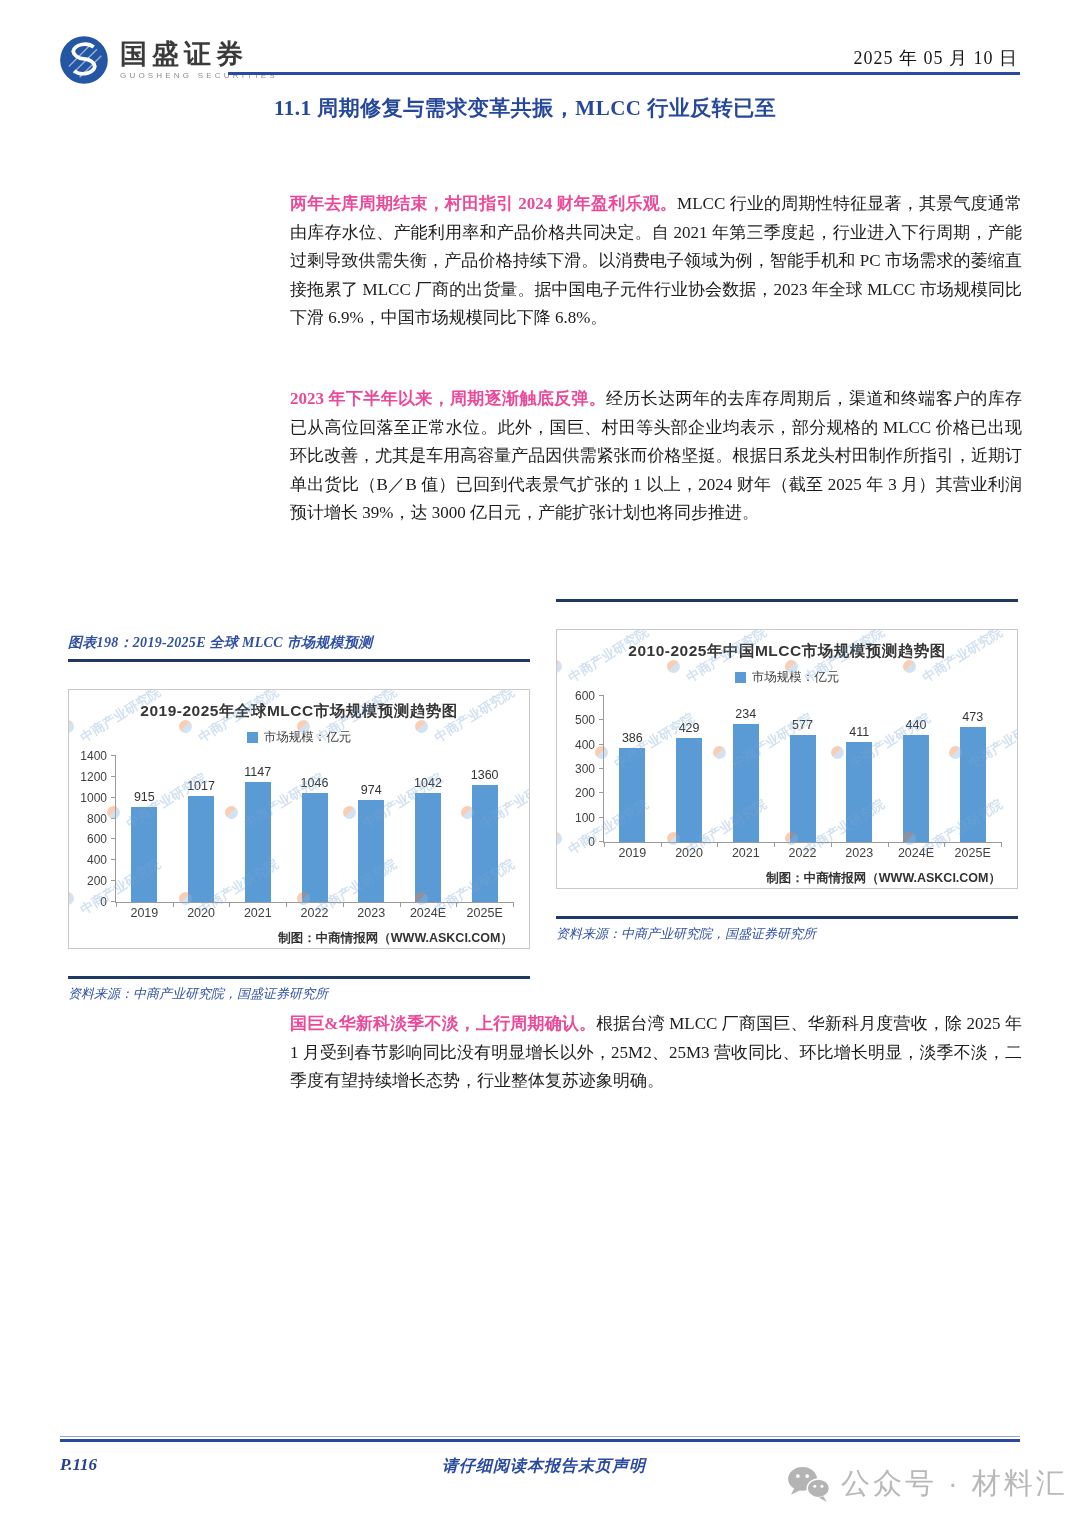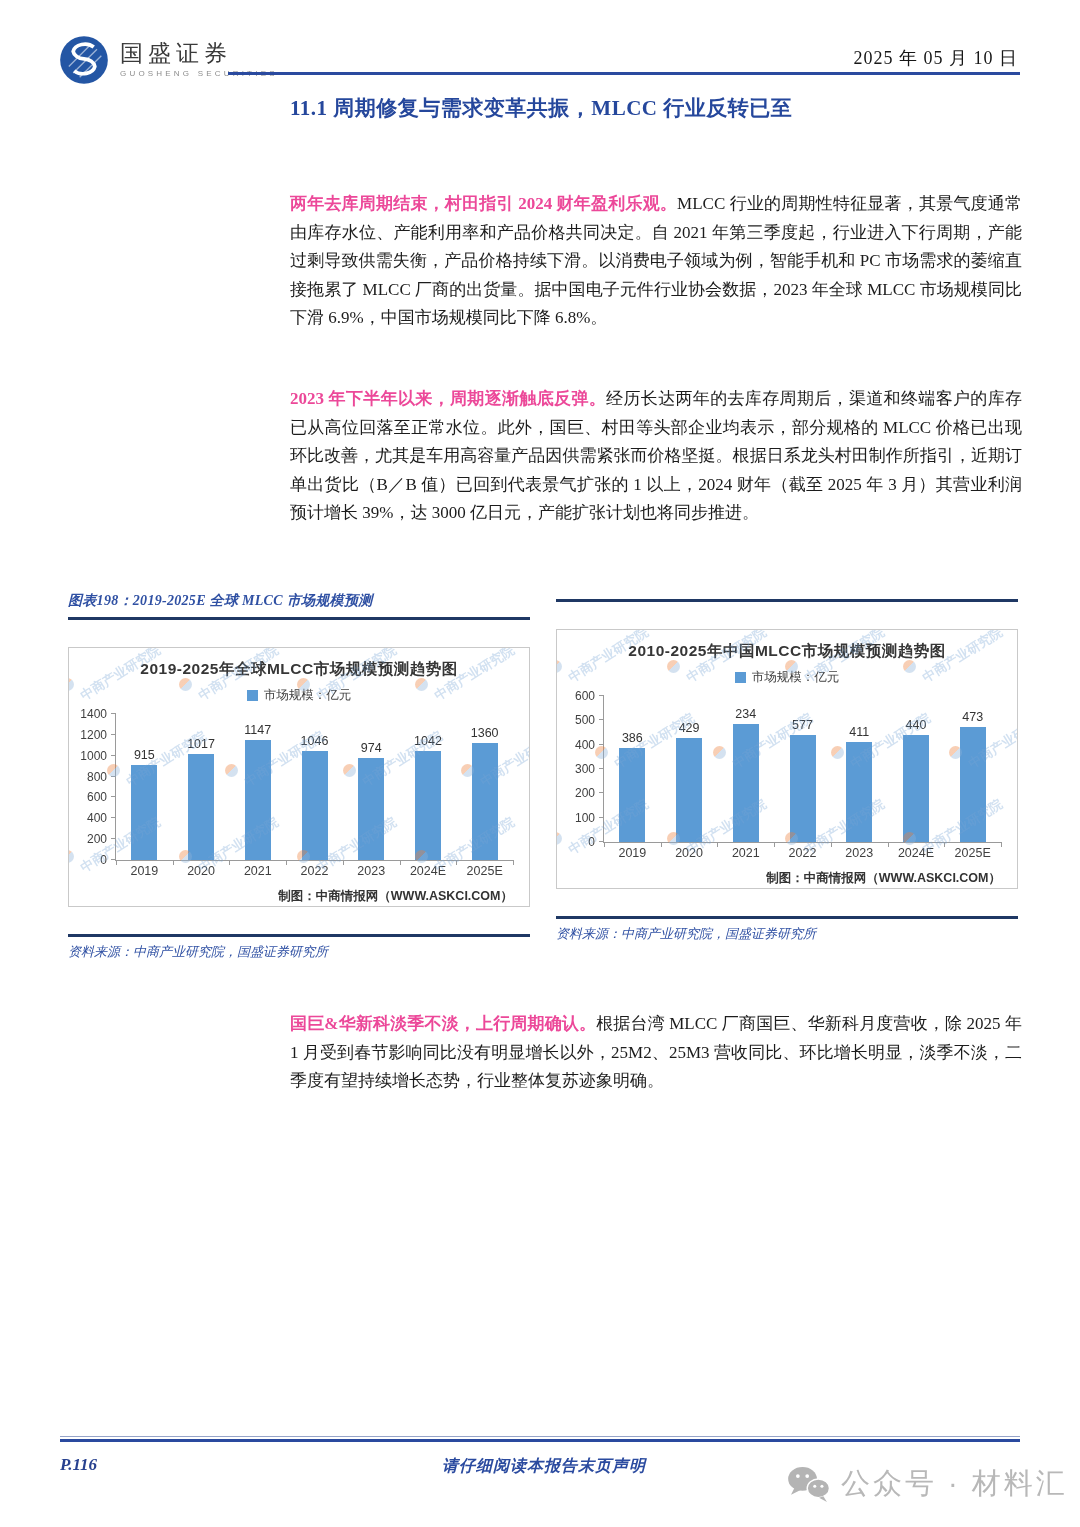--- a/index.html
+++ b/index.html
@@ -1,40 +1,40 @@
 <!DOCTYPE html>
 <html><head>
 <meta charset="utf-8">
 <style>
   html,body{margin:0;padding:0;background:#ffffff;}
   .page{position:relative;width:1080px;height:1527px;background:#ffffff;overflow:hidden;
         font-family:"Liberation Serif",serif;color:#1c1c1c;}
 
   
   .logo{position:absolute;left:58px;top:34px;display:flex;align-items:center;gap:10px;}
-  .logo-cn{font-size:23px;font-weight:normal;color:#3a3a3a;letter-spacing:5px;line-height:1.05;font-family:"Liberation Serif",serif;}
+  .logo-cn{font-size:27px;font-weight:bold;color:#3a3a3a;letter-spacing:5px;line-height:1.05;font-family:"Liberation Serif",serif;}
   .logo-en{font-size:8px;color:#8d8d8d;letter-spacing:3.2px;margin-top:2px;font-family:"Liberation Sans",sans-serif;}
   .report-date{position:absolute;right:62px;top:46px;font-size:18px;color:#161616;letter-spacing:1px;}
   .header-rule{position:absolute;left:228px;right:60px;top:72px;height:3px;background:#2a4a9f;}
 
   
-  .sec-title{position:absolute;left:290px;top:94px;margin:0;font-size:21px;font-weight:bold;color:#25479c;letter-spacing:0.5px;}
+  .sec-title{position:absolute;left:274px;top:94px;margin:0;font-size:21px;font-weight:bold;color:#25479c;letter-spacing:0.5px;}
 
   
   .para{position:absolute;left:290px;width:732px;margin:0;font-size:17px;line-height:28.6px;text-align:justify;color:#1c1c1c;}
   .para b{color:#ec4899;}
   .para-1{top:190px;}
   .para-2{top:385px;}
   .para-3{top:1010px;}
 
   
   .fig-col{position:absolute;top:592px;width:462px;}
   .fig-col.left{left:68px;}
   .fig-col.right{left:556px;}
-  .fig-caption{font-size:14px;font-style:italic;font-weight:600;color:#2f50a3;letter-spacing:0.3px;}
+  .fig-caption{font-size:14px;font-style:italic;font-weight:600;color:#2f50a3;letter-spacing:0.3px;margin-top:42px;}
   .caption-rule{margin-top:7px;height:3px;background:#1f3864;}
   .source-rule{margin-top:27px;height:3px;background:#1f3864;}
   .fig-source{margin-top:6px;font-size:13px;font-style:italic;color:#2f50a3;}
 
   
   .chart-card{position:relative;margin-top:27px;height:258px;border:1px solid #c9c9c9;background:#ffffff;
               font-family:"Liberation Sans",sans-serif;overflow:hidden;}
   .chart-title{margin-top:11px;text-align:center;font-size:15.5px;font-weight:bold;color:#363636;letter-spacing:0.5px;}
   .chart-legend{margin-top:7px;display:flex;justify-content:center;align-items:center;gap:6px;
                 font-size:12.5px;color:#3f3f3f;}

